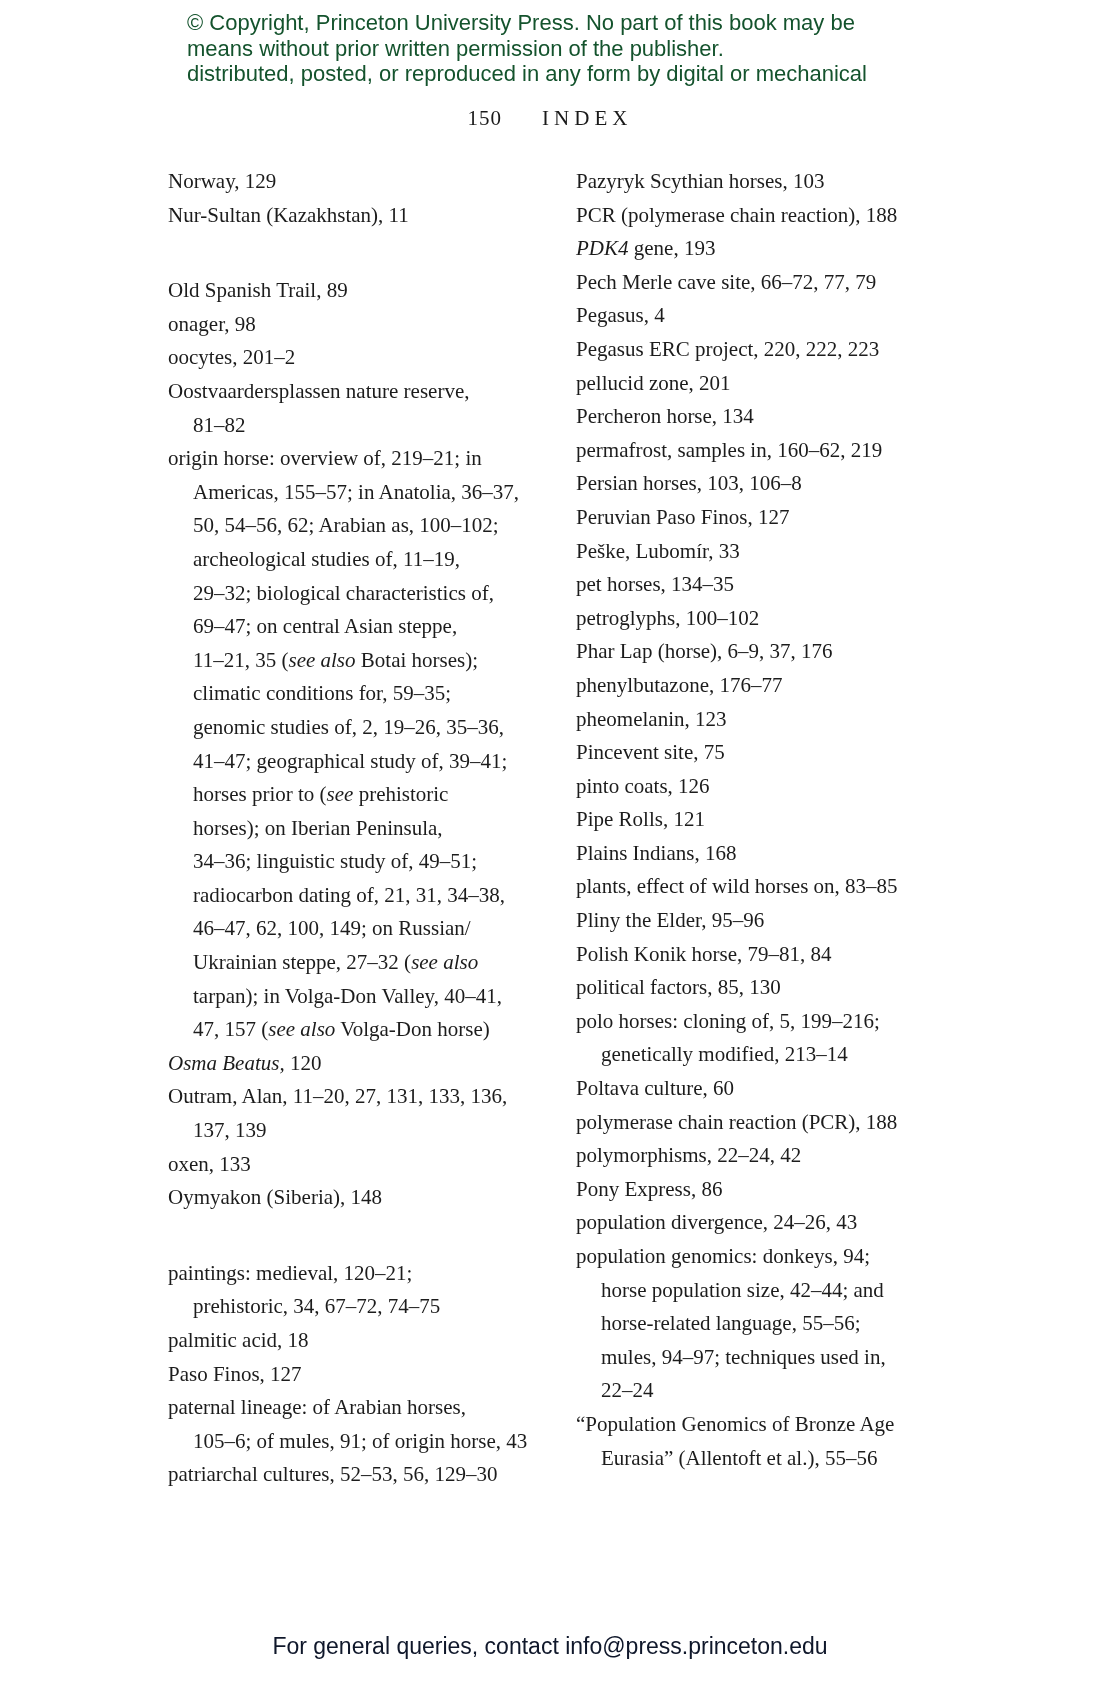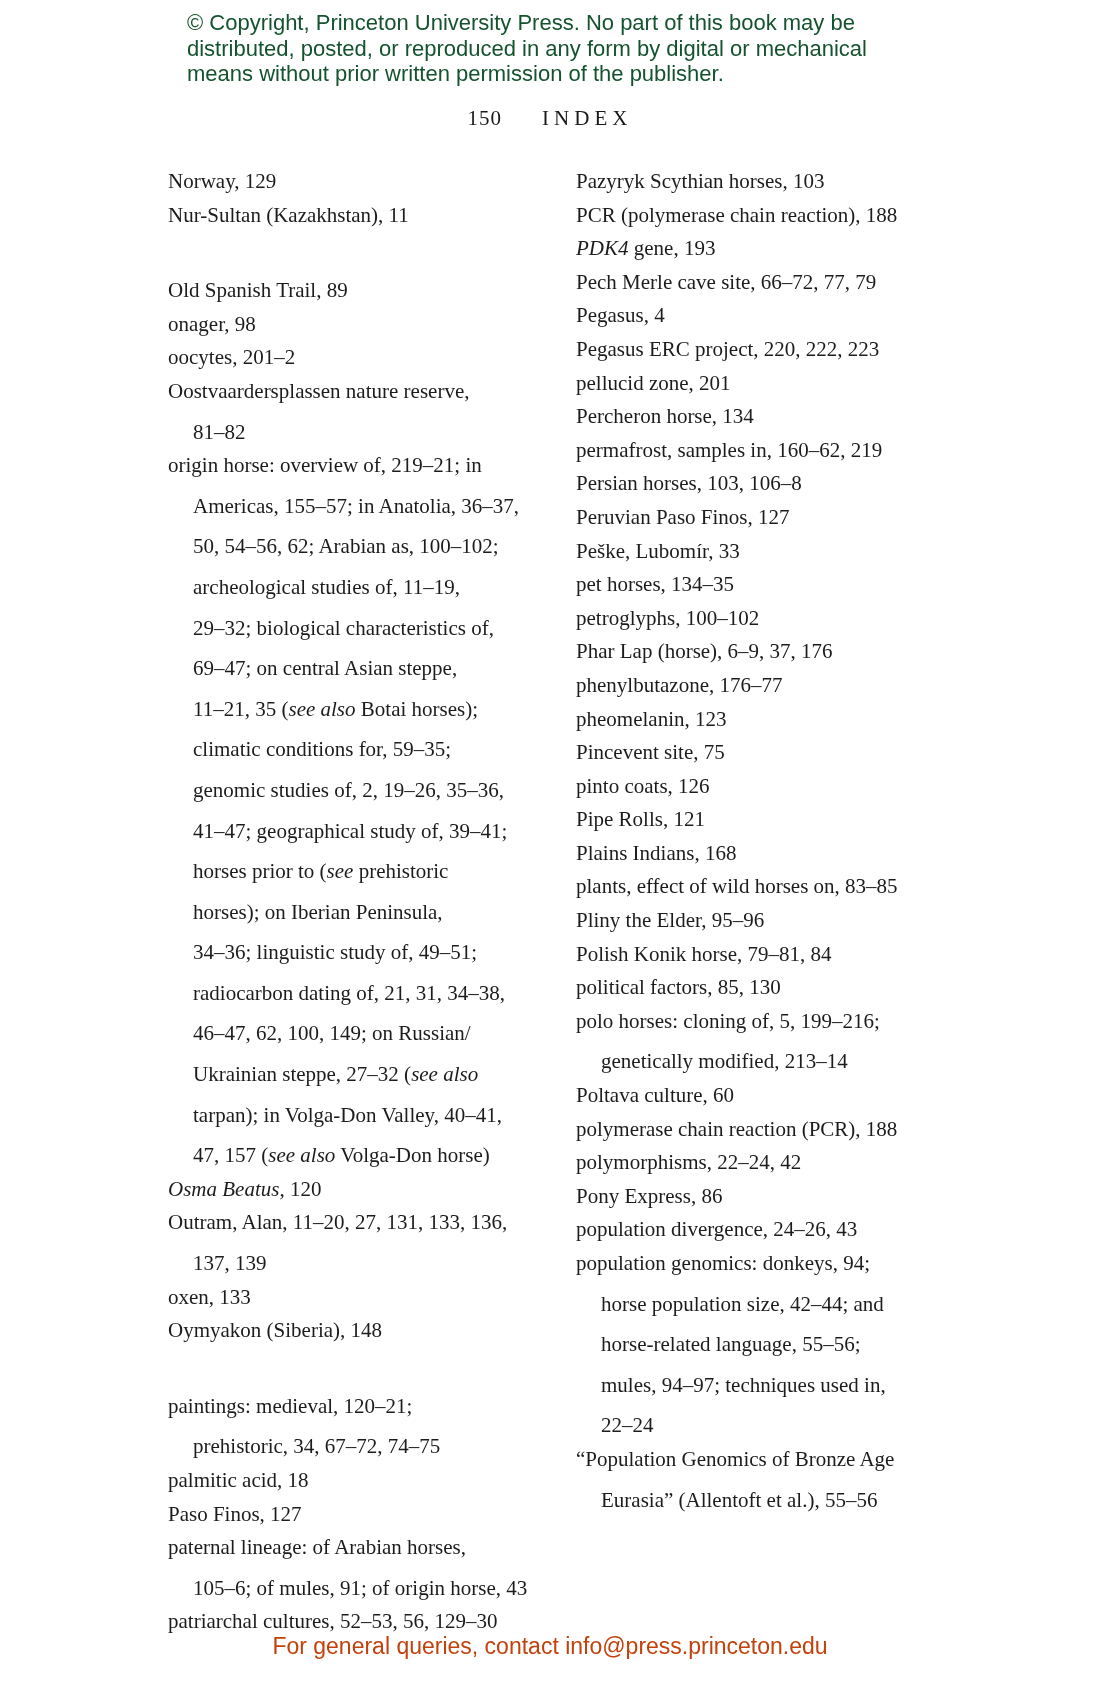--- a/index.html
+++ b/index.html
@@ -41,41 +41,41 @@
     position: absolute;
     top: 165px;
     font-size: 21px;
     line-height: 33.6px;
     color: #1c1c1c;
     white-space: nowrap;
   }
   .col-left  { left: 168px; width: 404px; }
   .col-right { left: 576px; width: 420px; }
   .index-line { height: 33.6px; }
-  .index-line.indent { padding-left: 25px; margin-top: 7px; }
+  .index-line.indent { padding-left: 25px; }
   .index-line.gap { margin-top: 42px; }
   .index-line i { font-style: italic; }
   .footer {
     position: absolute;
     top: 1633px;
     left: 0;
     width: 1100px;
     text-align: center;
     font-family: "Liberation Sans", sans-serif;
     font-size: 23px;
-    color: #c2410c;
+    color: #0f172a;
   }
 </style>
 </head>
 <body>
 
 <div class="copyright">
   <div>© Copyright, Princeton University Press. No part of this book may be</div>
+  <div>means without prior written permission of the publisher.</div>
   <div>distributed, posted, or reproduced in any form by digital or mechanical</div>
-  <div>means without prior written permission of the publisher.</div>
 </div>
 
 <div class="page-header">
   <span class="pagenum">150</span><span class="section">INDEX</span>
 </div>
 
 <div class="index-col col-left" id="col-left">
     <div class="index-line"><span>Norway, 129</span></div>
     <div class="index-line"><span>Nur-Sultan (Kazakhstan), 11</span></div>
     <div class="index-line gap"><span>Old Spanish Trail, 89</span></div>

